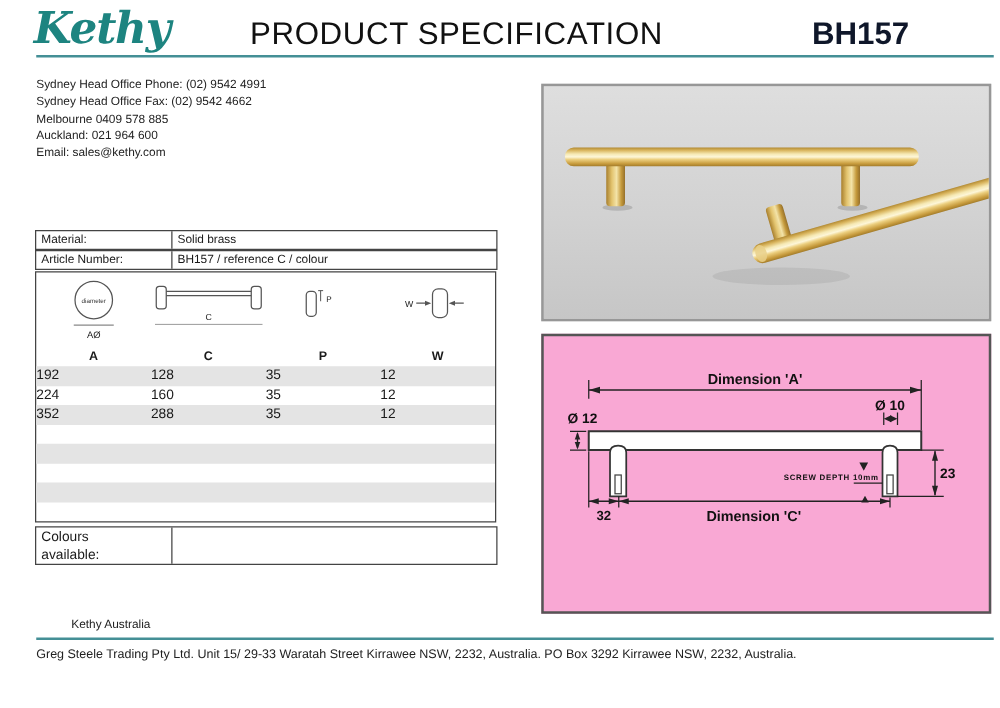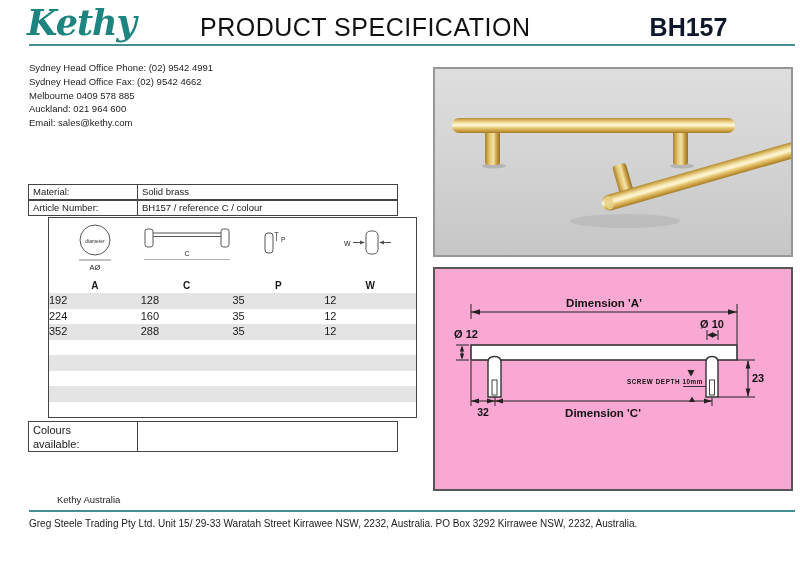--- a/index.html
+++ b/index.html
@@ -14,21 +14,21 @@
   .code{left:600px;top:13px;width:177px;text-align:center;font-size:25px;font-weight:700;color:#0f172a;}
   .rule{left:29px;top:44px;width:766px;height:2px;background:#448f96;}
 
   
   .contact{left:29px;top:51px;font-size:9.5px;line-height:13.8px;color:#222;margin-top:10px;}
 
   
   .specrow{left:28px;width:368px;height:14px;border:1px solid #444;display:flex;font-size:9.5px;}
   .specrow .lab{width:109px;border-right:1px solid #444;padding:1px 18px 0 4px;box-sizing:border-box;}
   .specrow .val{flex:1;padding:1px 0 0 4px;}
-  .bigbox{left:28px;top:217px;width:367px;height:199px;border:1.5px solid #444;margin-left:20px;}
+  .bigbox{left:28px;top:217px;width:367px;height:199px;border:1.5px solid #444;}
   .grid4{display:grid;grid-template-columns:1fr 1fr 1fr 1fr;}
   .iconstrip{height:60px;align-items:center;justify-items:center;}
   .thead{height:15px;font-size:10px;font-weight:700;text-align:center;line-height:15px;}
   .r{height:15.5px;font-size:11px;text-align:left;line-height:15.5px;}
   .g{background:#e4e4e4;}
   .colours{left:28px;top:421px;width:368px;height:29px;border:1px solid #444;display:flex;font-size:11px;line-height:14px;}
   .colours .lab{width:109px;border-right:1px solid #444;padding:1px 0 0 4px;box-sizing:border-box;}
   .colours .val{flex:1;padding:1px 0 0 4px;}
 
   

